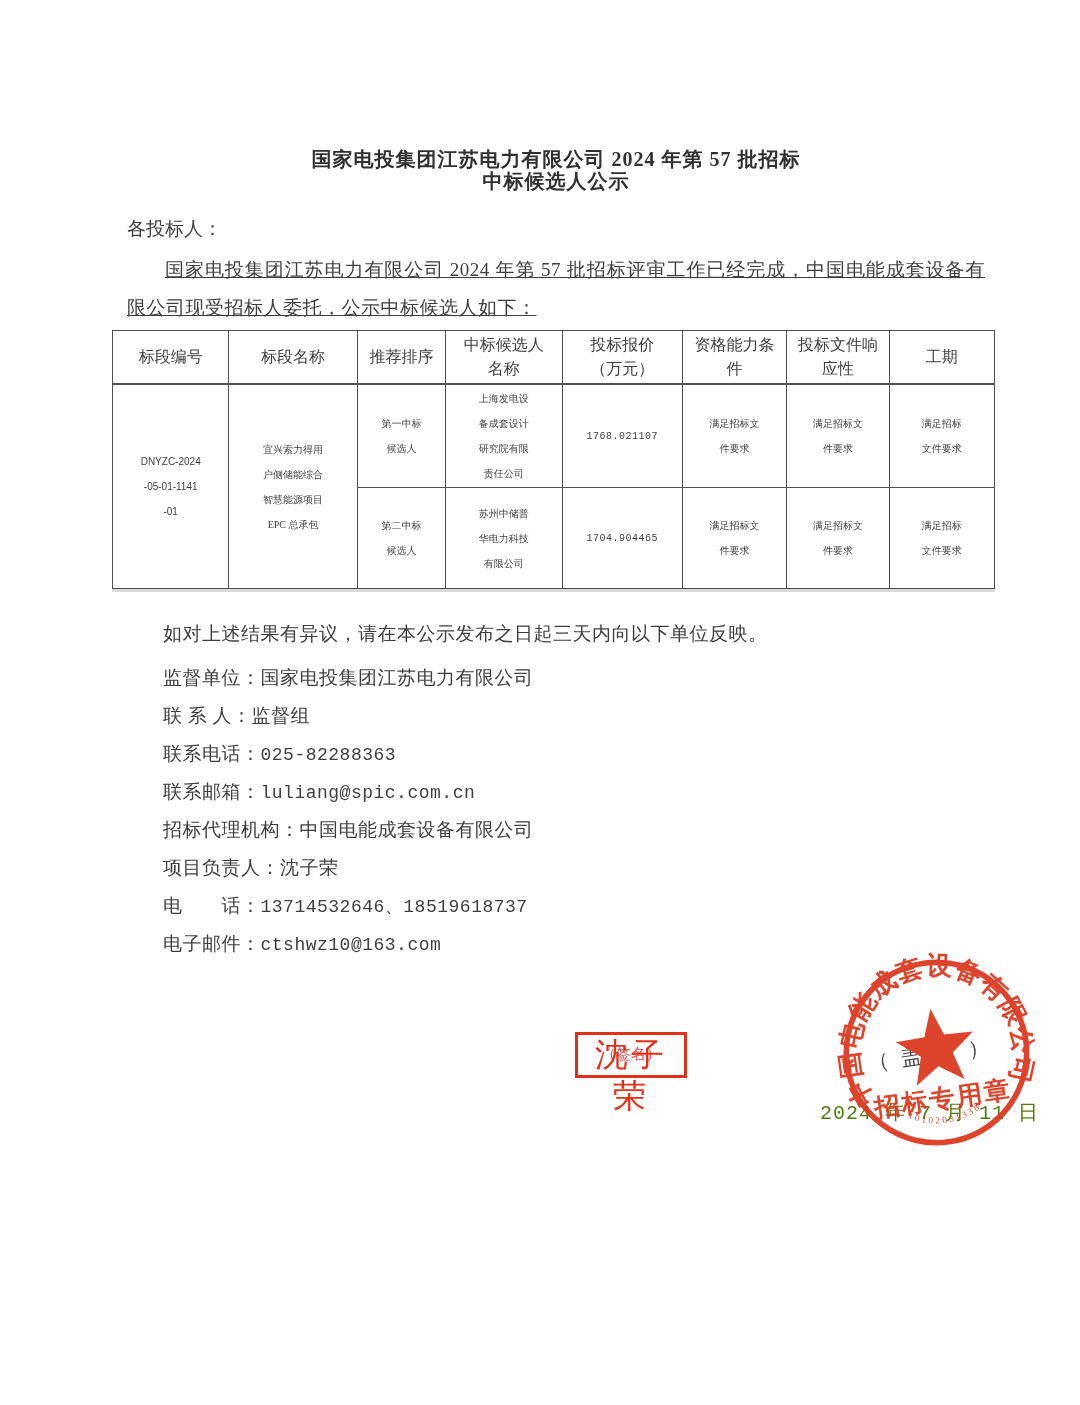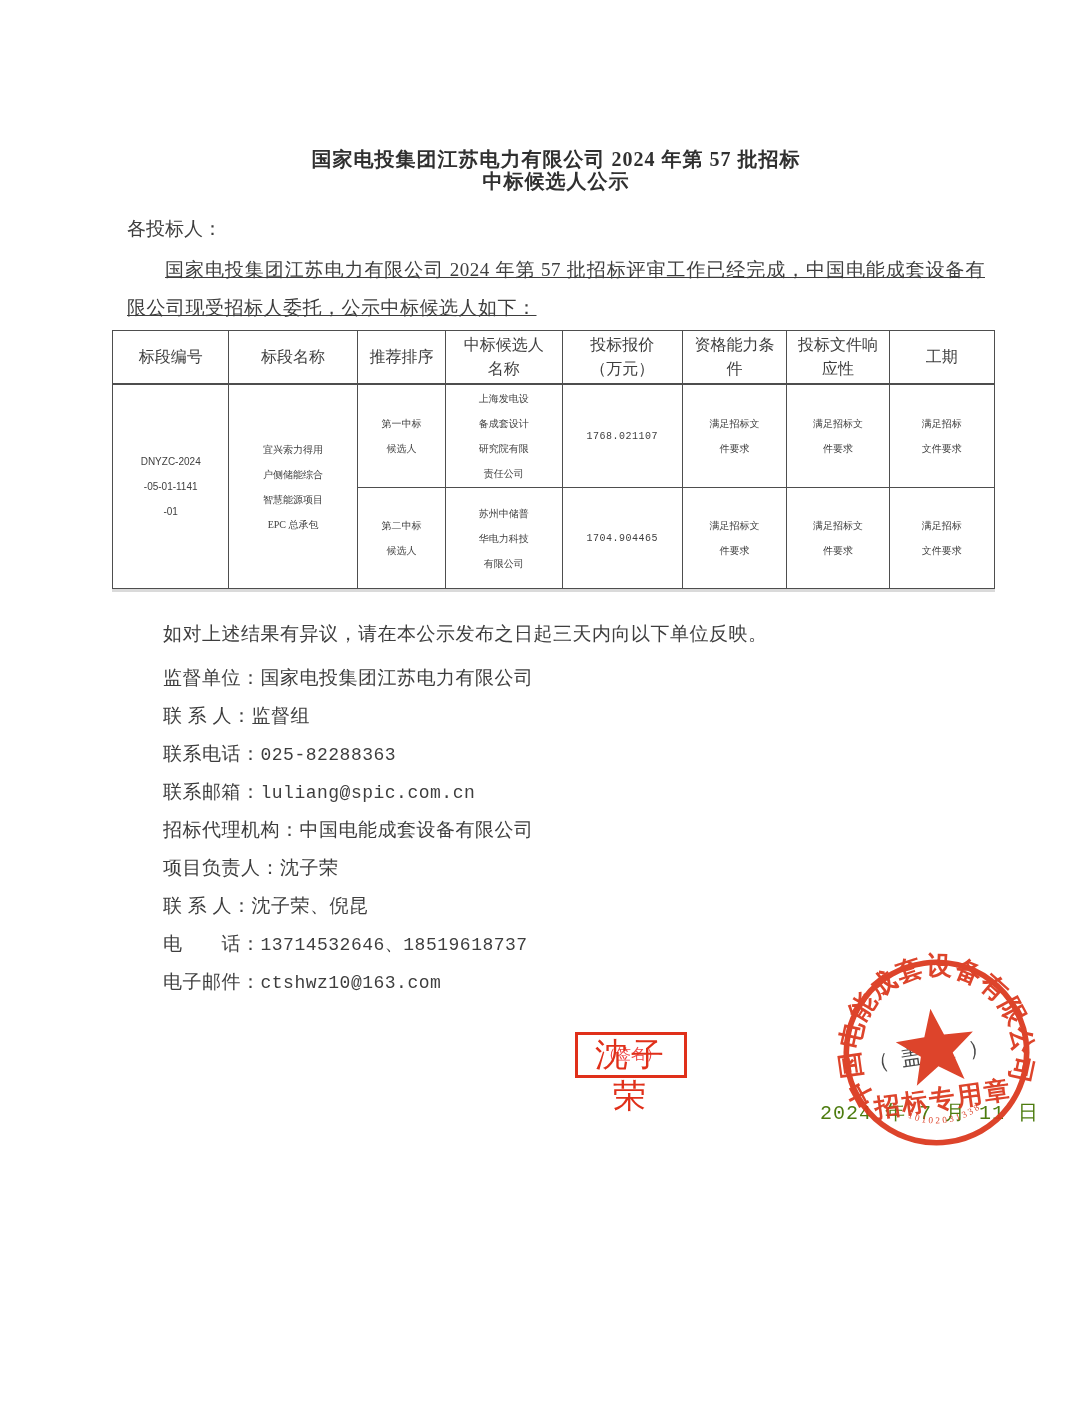--- a/index.html
+++ b/index.html
@@ -139,23 +139,20 @@
     <div class="line">
       <span class="lbl">联系邮箱：</span><span class="val mono">luliang@spic.com.cn</span>
     </div>
     <div class="line">
       <span class="lbl">招标代理机构：</span><span class="val">中国电能成套设备有限公司</span>
     </div>
     <div class="line">
       <span class="lbl">项目负责人：</span><span class="val">沈子荣</span>
     </div>
     <div class="line">
-      <span class="lbl">联 系 人：</span><span class="val">沈子荣、倪昆</span>
-    </div>
-    <div class="line">
       <span class="lbl">电　　话：</span><span class="val mono">13714532646、18519618737</span>
     </div>
     <div class="line">
       <span class="lbl">电子邮件：</span><span class="val mono">ctshwz10@163.com</span>
     </div>
   </div>
 
   <div class="sigbox">
     <span class="sig-overlay">（签名）</span>
     <div class="sig-name">沈子荣</div>

